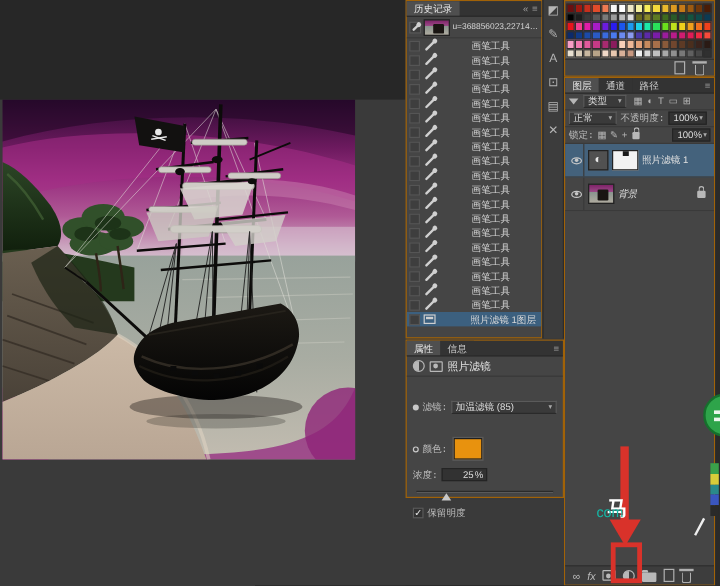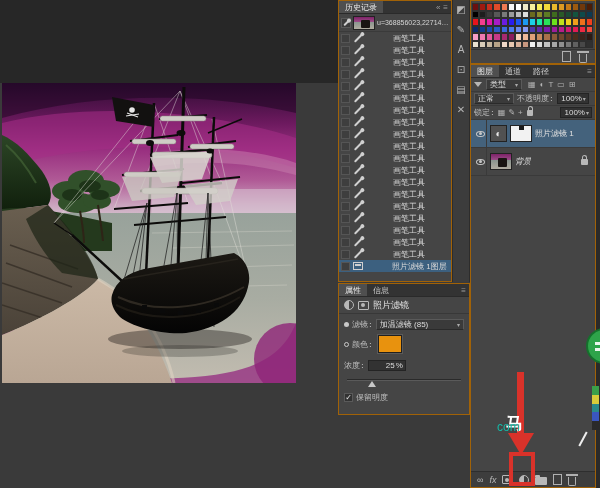--- a/index.html
+++ b/index.html
@@ -81,21 +81,21 @@
   .mask-ic{width:11px;height:9px;border:1px solid #b8b8b8;border-radius:1px;position:relative;display:inline-block;}
   .mask-ic::after{content:"";position:absolute;left:2px;top:1.5px;width:4px;height:4px;border-radius:50%;background:#b8b8b8;}
   .adj-ic{width:10px;height:10px;border-radius:50%;border:1px solid #b8b8b8;background:linear-gradient(90deg,#b8b8b8 50%,rgba(0,0,0,0) 50%);display:inline-block;}
   .folder-ic{width:12px;height:8px;background:#b8b8b8;border-radius:1px;position:relative;display:inline-block;margin-top:2px;}
   .folder-ic::before{content:"";position:absolute;top:-2px;left:0;width:5px;height:2px;background:#b8b8b8;border-radius:1px 1px 0 0;}
 
   
   #props-panel{left:338px;top:283px;width:132px;height:132px;}
   #props-header{display:flex;align-items:center;gap:4px;height:17px;padding:0 5px;border-bottom:1px solid #383838;}
   #props-title{font-size:9px;color:#e4e4e4;}
-  .prow{display:flex;align-items:center;gap:3px;padding:0 5px;margin-top:5px;}
+  .prow{display:flex;align-items:center;gap:3px;padding:0 5px;margin-top:20px;}
   .radio-dot{width:5px;height:5px;border-radius:50%;background:#c8c8c8;flex:0 0 auto;}
   .radio-o{width:5px;height:5px;border-radius:50%;border:1px solid #c8c8c8;flex:0 0 auto;}
   #filter-dd{flex:1;}
   #filter-color-swatch{width:24px;height:18px;border:1px solid #202020;outline:1px solid #5a5a5a;margin-left:2px;}
   #density-box{width:38px;}
   #density-slider{position:relative;margin:7px 8px 0 8px;height:8px;}
   #density-track{position:absolute;left:0;right:0;top:1px;height:2px;background:#2a2a2a;border-bottom:1px solid #5a5a5a;}
   #density-slider-handle{position:absolute;top:3px;width:0;height:0;border-left:4px solid transparent;border-right:4px solid transparent;border-bottom:6px solid #c8c8c8;transform:translateX(-4px);}
   .checkbox{width:9px;height:9px;background:#323232;border:1px solid #5a5a5a;display:flex;align-items:center;justify-content:center;color:#e8e8e8;font-size:8px;line-height:8px;}
 

